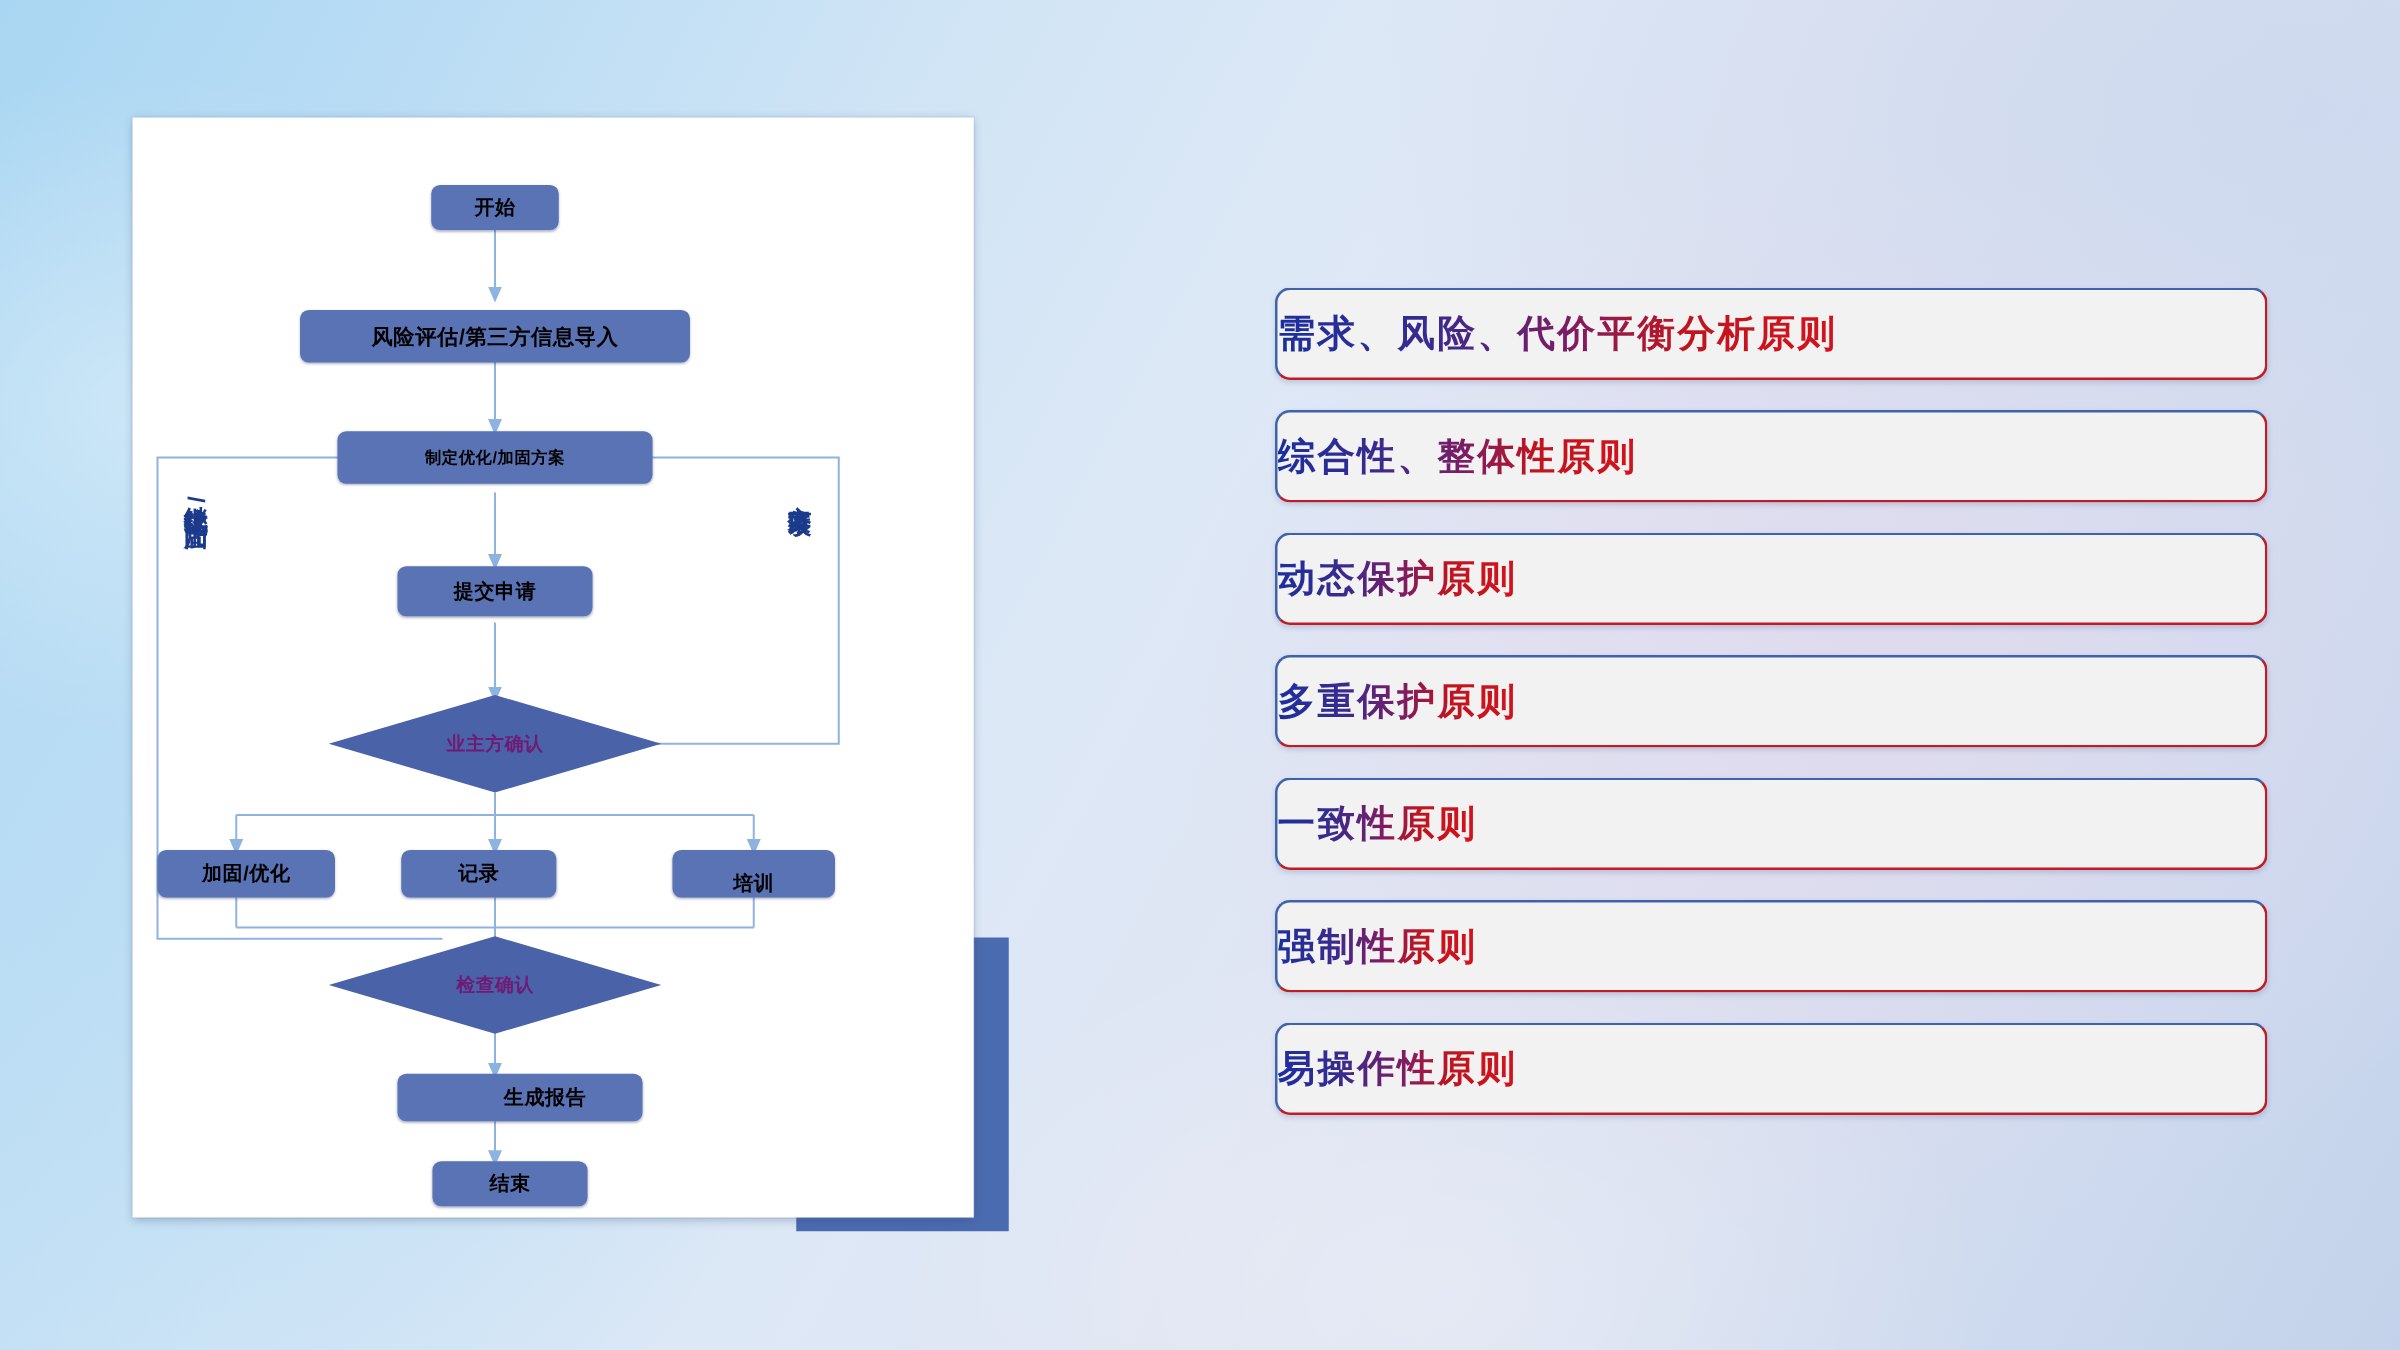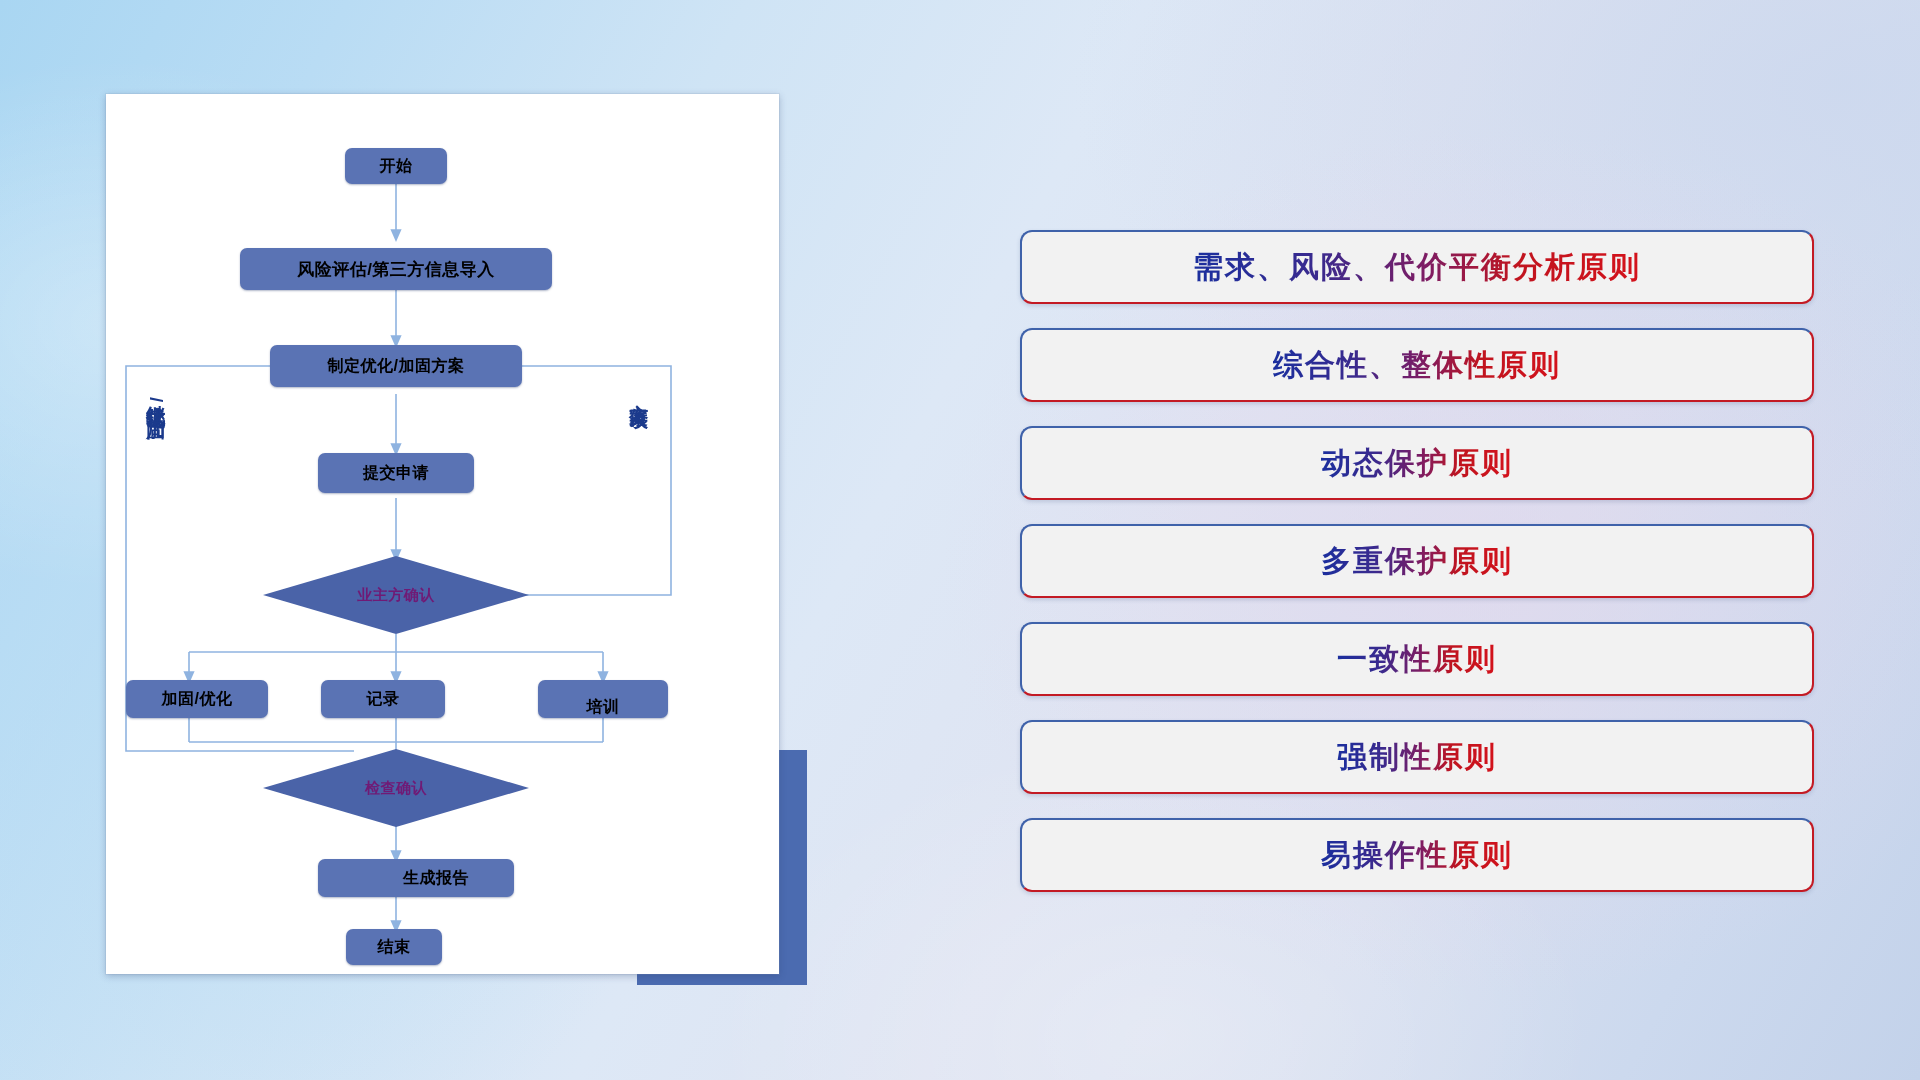--- a/index.html
+++ b/index.html
@@ -86,21 +86,21 @@
     margin:0 0 24px 0;
     width:790px;
     margin-left:0px;
     background:#f2f2f2;
     border-radius:12px;
     border-top:2px solid #3f62aa;
     border-left:2px solid #3f62aa;
     border-right:2px solid #c31a24;
     border-bottom:2px solid #c31a24;
     box-shadow:0 2px 4px rgba(60,80,130,.20);
-    display:flex;align-items:center;justify-content:center;
+    display:flex;align-items:center;justify-content:flex-start;
   }
   .pill .ptext{
     font-size:30px;font-weight:bold;letter-spacing:2px;
     background:linear-gradient(90deg,#1b2f9e 0%,#3a2a8e 28%,#7d1c63 52%,#c0141f 72%,#d4121b 100%);
     -webkit-background-clip:text;background-clip:text;
     -webkit-text-fill-color:transparent;color:transparent;
     white-space:nowrap;
   }
 </style>
 </head>
@@ -154,21 +154,21 @@
   </svg>
 
   <div class="nodebox" style="left:239px;top:54px;width:102px;height:36px;font-size:16px;">
     <span>开始</span>
   </div>
 
   <div class="nodebox" style="left:134px;top:154px;width:312px;height:42px;font-size:17px;">
     <span>风险评估/第三方信息导入</span>
   </div>
 
-  <div class="nodebox" style="left:164px;top:251px;width:252px;height:42px;font-size:16px;">
+  <div class="nodebox" style="left:164px;top:251px;width:252px;height:42px;font-size:13px;">
     <span>制定优化/加固方案</span>
   </div>
 
   <div class="nodebox" style="left:212px;top:359px;width:156px;height:40px;font-size:16px;">
     <span>提交申请</span>
   </div>
 
   <div class="diamond-wrap" style="left:157px;top:462px;width:266px;height:78px;">
     <div class="diamond-label">业主方确认</div>
   </div>
@@ -186,21 +186,21 @@
   </div>
 
   <div class="diamond-wrap" style="left:157px;top:655px;width:266px;height:78px;">
     <div class="diamond-label">检查确认</div>
   </div>
 
   <div class="nodebox" style="left:212px;top:765px;width:156px;height:38px;font-size:16px;padding-left:40px;">
     <span>生成报告</span>
   </div>
 
-  <div class="nodebox" style="left:240px;top:835px;width:96px;height:36px;font-size:16px;justify-content:center;">
+  <div class="nodebox" style="left:240px;top:835px;width:124px;height:36px;font-size:16px;justify-content:center;">
     <span>结束</span>
   </div>
 
   <div class="vlabel" style="left:40px;top:295px;">继续优化/加固</div>
 
   <div class="vlabel" style="left:523px;top:295px;">方案修改</div>
 </div>
 
 <div id="right">
 

